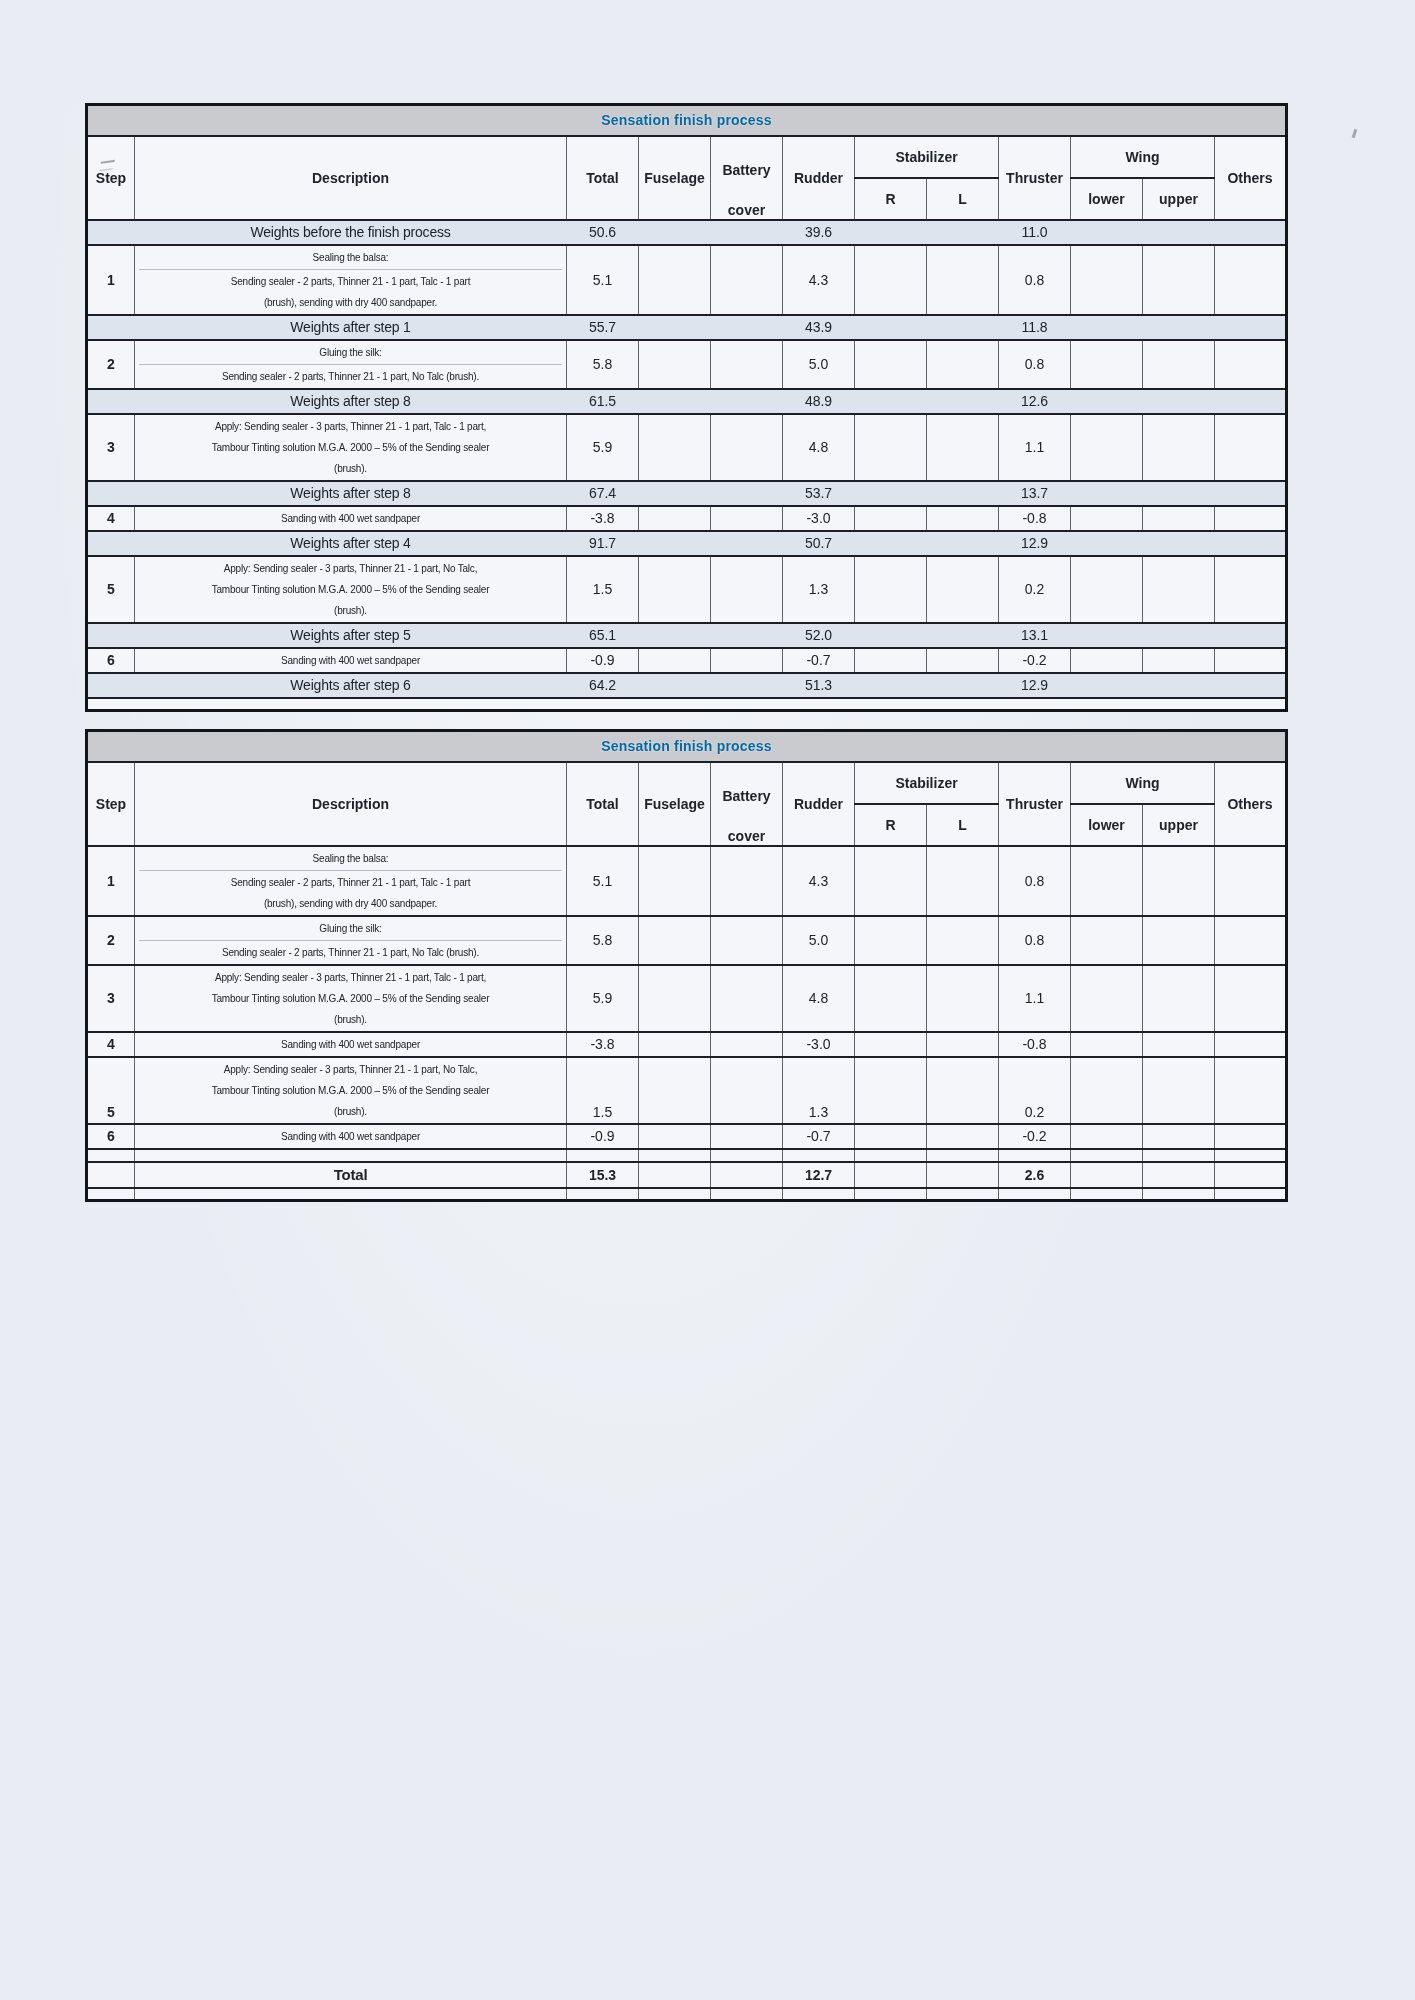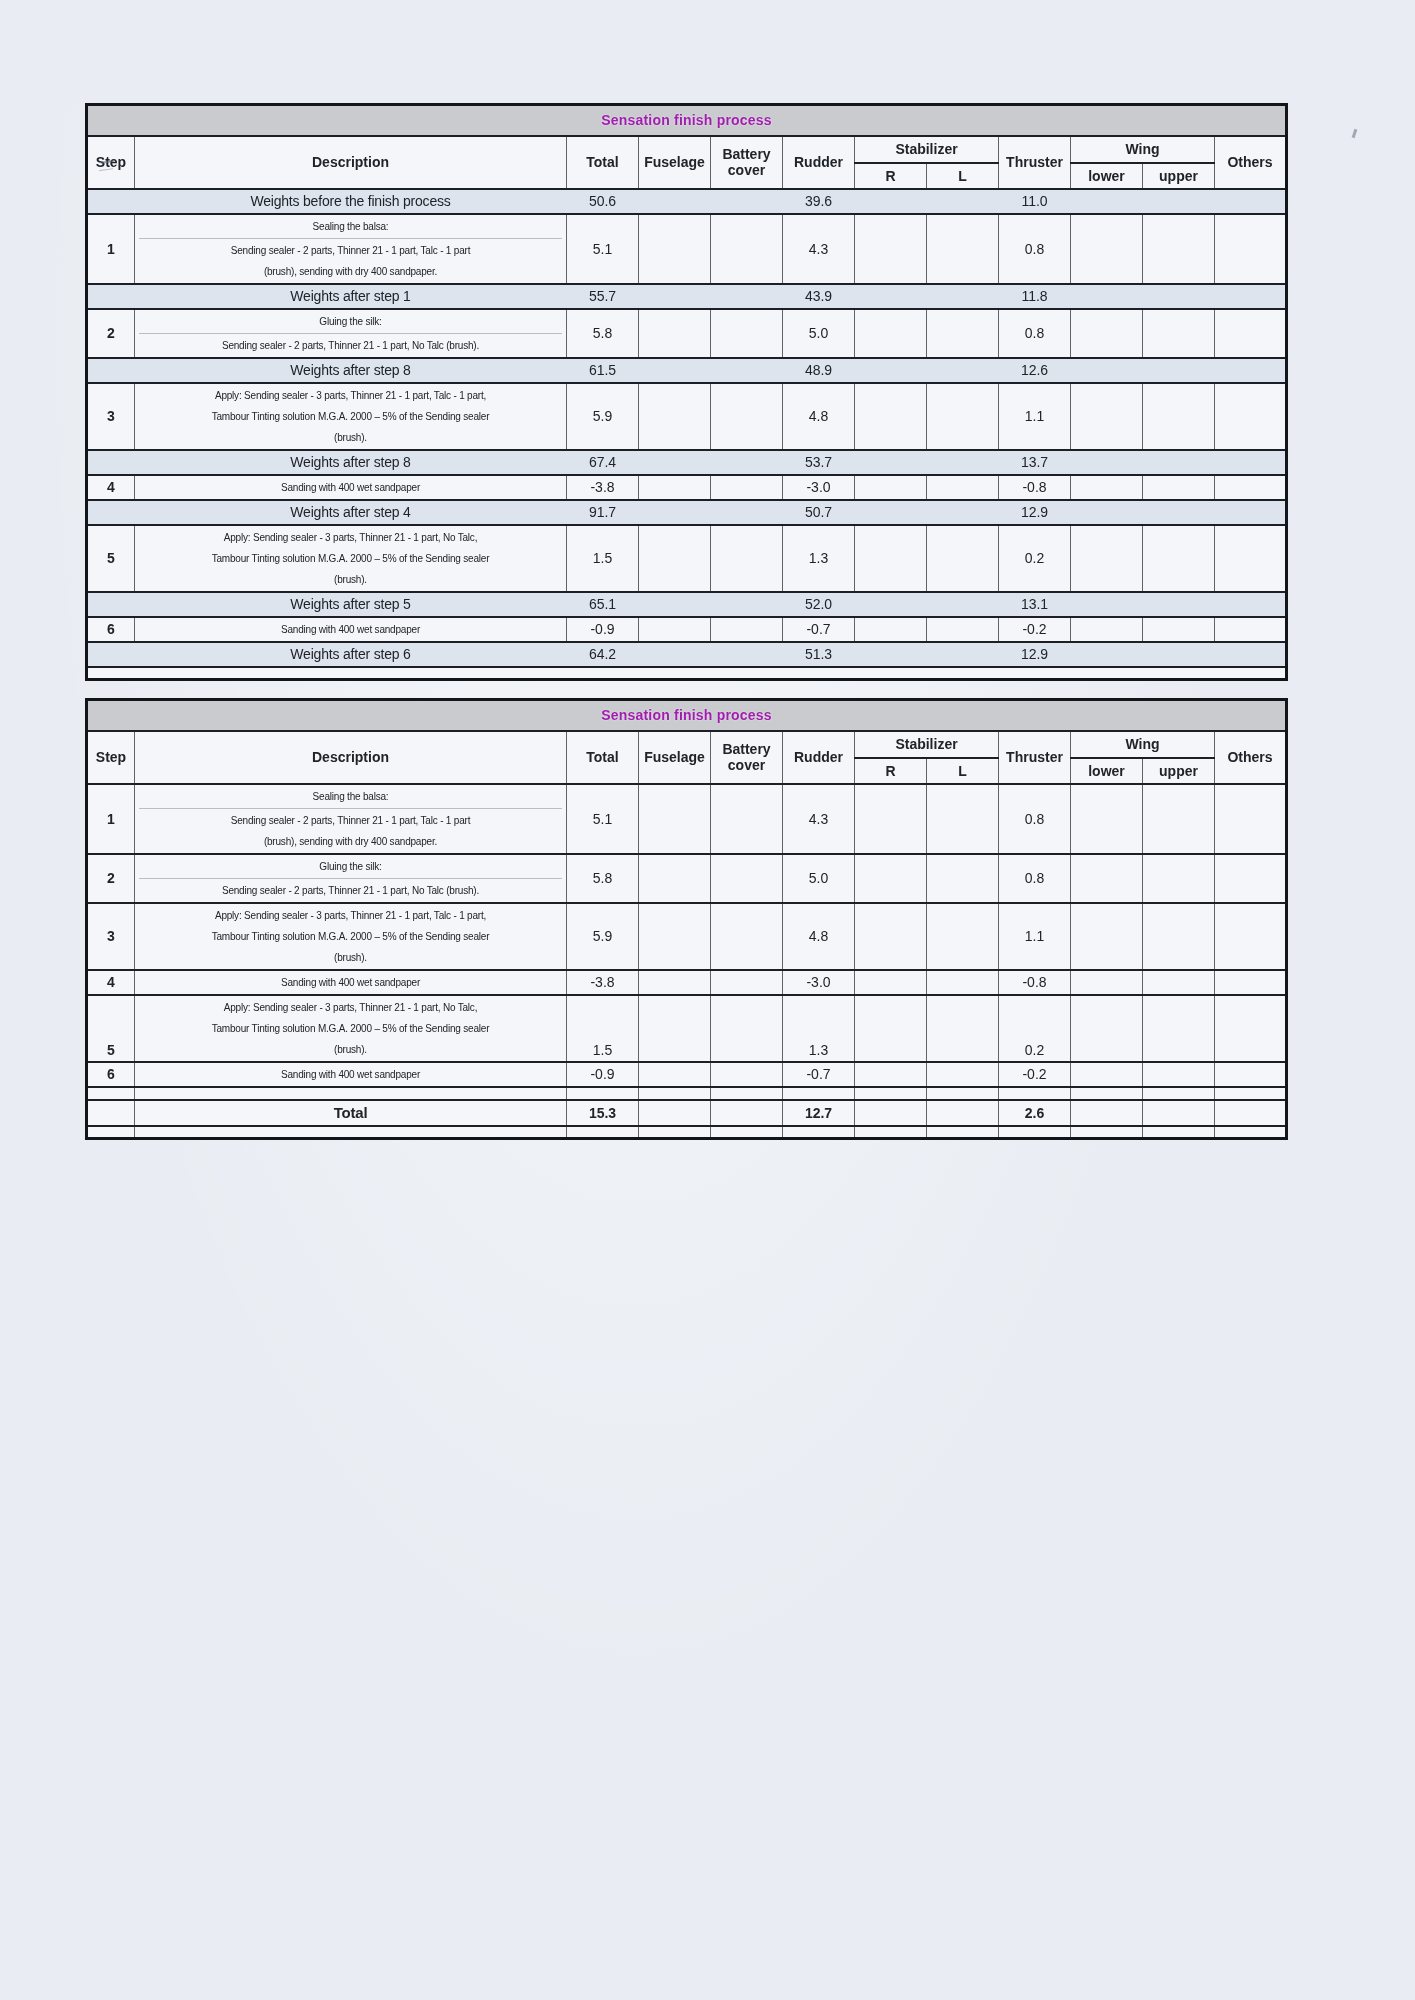--- a/index.html
+++ b/index.html
@@ -60,27 +60,27 @@
     text-align:center;
     vertical-align:middle;
     overflow:hidden;
   }
   .title-band{
     height:31px;
     background:var(--band);
     font-size:21px;
     font-weight:bold;
     letter-spacing:.2px;
-    color:#a21caf;
+    color:#0369a1;
     text-shadow:0 0 2px rgba(255,255,255,.65);
     border-left:none;border-right:none;margin-left:40px;
   }
   .hdr th{height:27px;font-weight:bold;font-size:14px;background:var(--cell);}
   .hdr2 th{height:26px;font-weight:bold;font-size:14px;background:var(--cell);}
-  .th-battery div{line-height:16px;}
+  .th-battery div{line-height:16px;margin-top:24px;}
   
   .c-desc{
     text-align:left;
     padding:2px 8px;
     letter-spacing:-0.2px;
   }
   .dline,.dhead,.wlabel{line-height:21px;font-size:10px;white-space:nowrap;}
   .dhead{border-bottom:1px solid var(--divider);padding-bottom:1px;margin-bottom:1px;}
   .c-step{font-weight:bold;}
   

